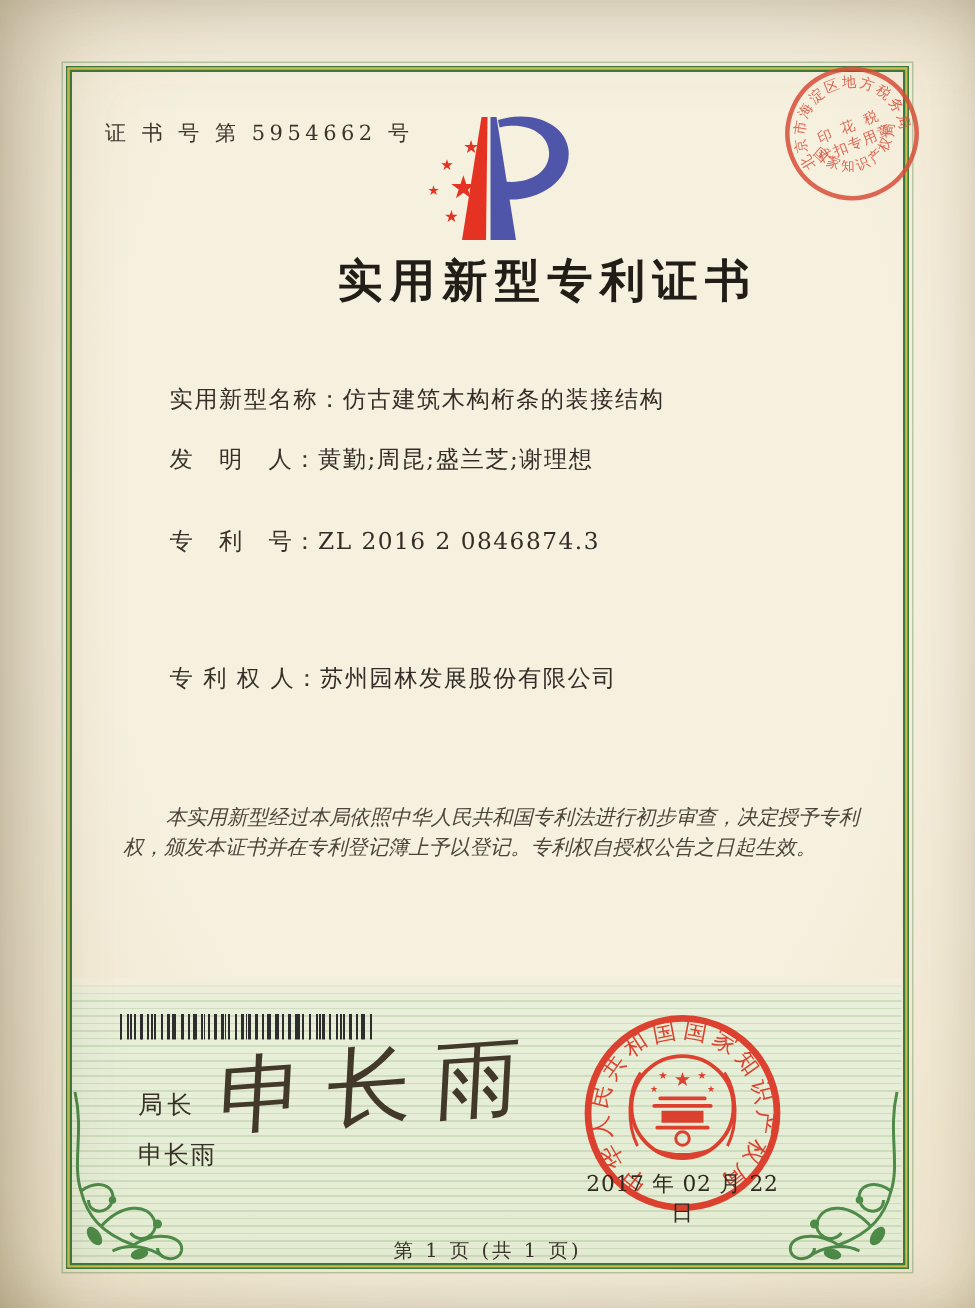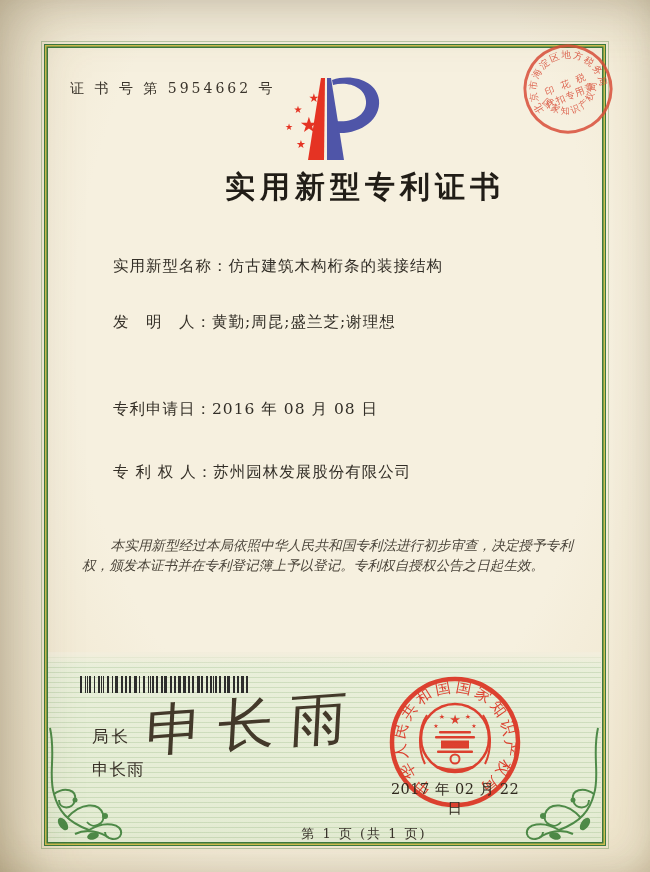--- a/index.html
+++ b/index.html
@@ -42,21 +42,21 @@
   }
   .sig-role{left:92px;top:726px;font-size:16.5px;letter-spacing:3px;color:#383127;font-family:Liberation Serif, serif;}
   .sig-name{left:92px;top:759px;font-size:16.5px;letter-spacing:1px;color:#383127;font-family:"DejaVu Sans","Liberation Sans",sans-serif;}
   .sig-script{
     left:146px;top:694px;font-size:57px;letter-spacing:15px;color:#43392a;
     transform:rotate(-4deg) skewX(-7deg);transform-origin:left center;white-space:nowrap;
   }
   .seal-date{left:388px;top:780px;width:134px;text-align:center;font-size:14.5px;
              letter-spacing:.5px;color:#30291f;}
   .footer{left:45px;top:825px;width:560px;text-align:center;font-size:13px;
-          letter-spacing:2px;color:#3a342c;padding-left:39px;}
+          letter-spacing:2px;color:#3a342c;}
   .vignette{left:0;top:0;width:650px;height:872px;pointer-events:none;
     box-shadow:inset 42px 28px 70px -34px rgba(95,78,45,.40),
                inset -14px -14px 45px -24px rgba(95,78,45,.28),
                inset 0 0 80px -30px rgba(120,100,60,.18);}
   svg{display:block;overflow:visible;}
 </style>
 </head>
 <body>
 
 <div class="canvas">
@@ -111,27 +111,27 @@
       <text x="11" y="60" font-size="9">★</text>
       <text x="23" y="78" font-size="11">★</text>
     </g>
   </svg>
 
   <div class="abs title">实用新型专利证书</div>
 
   <div class="abs field" style="top:256px;">
     <span>实用新型名称：</span><span class="val">仿古建筑木构桁条的装接结构</span>
   </div>
-  <div class="abs field" style="top:312px;">
+  <div class="abs field" style="top:296px;">
     <span>发　明　人：</span><span class="val">黄勤;周昆;盛兰芝;谢理想</span>
   </div>
-  <div class="abs field" style="top:399px;">
-    <span>专利申请日：</span><span class="val">2016 年 08 月 08 日</span>
+  <div class="abs field" style="top:351px;">
+    <span>专　利　号：</span><span class="val">ZL 2016 2 0846874.3</span>
   </div>
-  <div class="abs field" style="top:462px;">
+  <div class="abs field" style="top:442px;">
     <span>专 利 权 人：</span><span class="val">苏州园林发展股份有限公司</span>
   </div>
 
   <div class="abs paras">
     <p>本实用新型经过本局依照中华人民共和国专利法进行初步审查，决定授予专利权，颁发本证书并在专利登记簿上予以登记。专利权自授权公告之日起生效。</p>
   </div>
 
   <div class="abs sig-role">局长</div>
   <div class="abs sig-name">申长雨</div>
   <div class="abs sig-script">申长雨</div>

